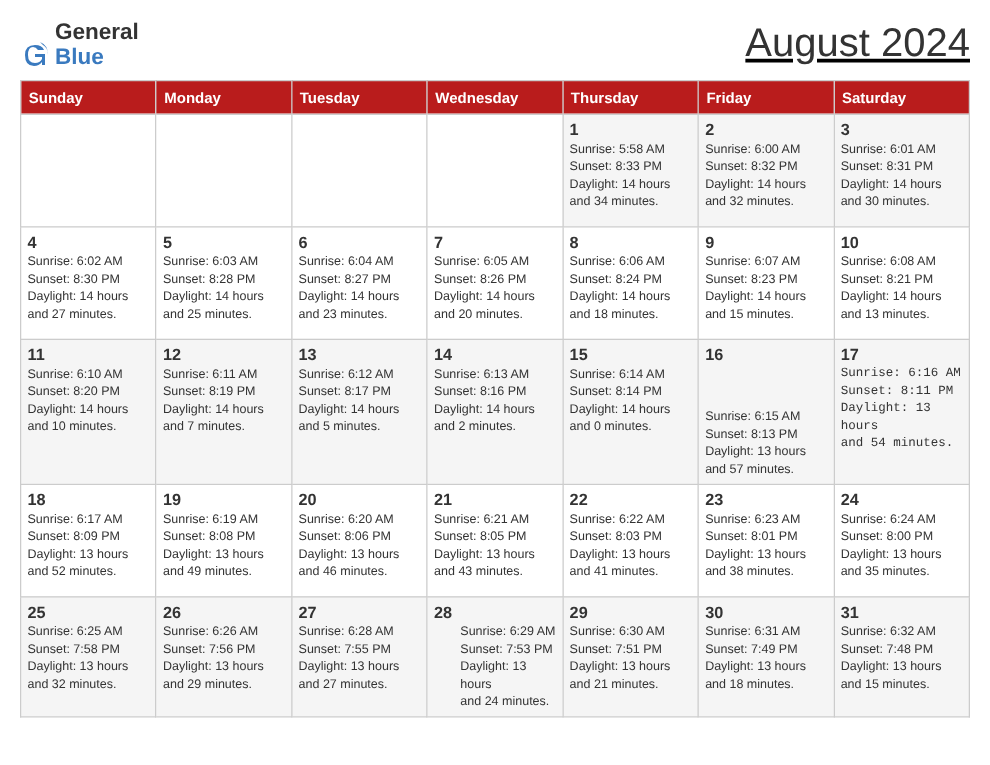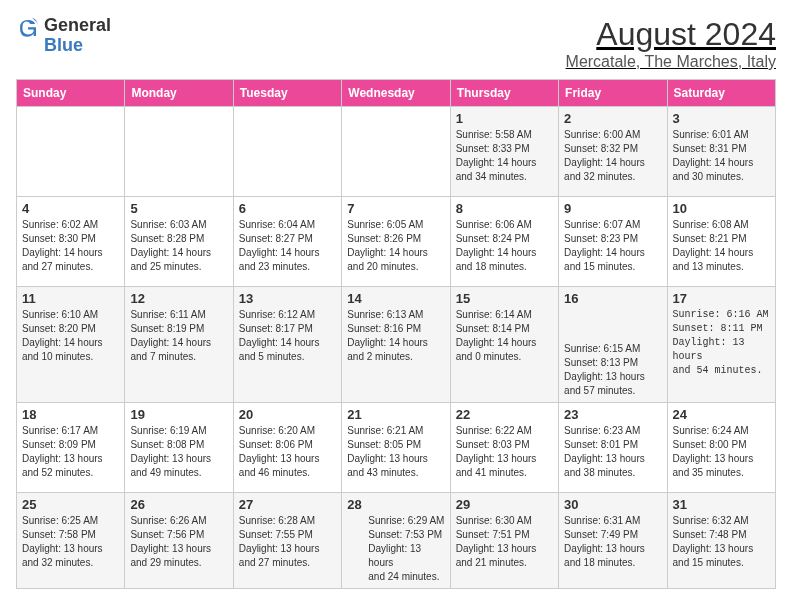--- a/index.html
+++ b/index.html
@@ -11,21 +11,21 @@
       padding: 16px;
     }
     .header {
       display: flex;
       justify-content: space-between;
       align-items: flex-start;
       margin-bottom: 8px;
     }
     .logo {
       display: flex;
-      align-items: flex-start;
+      align-items: flex-end;
       gap: 4px;
     }
     .logo-text {
       font-size: 18px;
       font-weight: bold;
       color: #333;
       line-height: 1.1;
     }
     .logo-icon {
       width: 24px;
@@ -43,21 +43,21 @@
     .subtitle {
       font-size: 16px;
       color: #555;
     }
     table {
       width: 100%;
       border-collapse: collapse;
       table-layout: fixed;
     }
     thead tr th {
-      background-color: #ec4899;
+      background-color: #b91c1c;
       color: #fff;
       font-size: 12px;
       font-weight: bold;
       text-align: left;
       padding: 6px 6px;
       border: 1px solid #ccc;
     }
     tbody tr td {
       vertical-align: top;
       border: 1px solid #ccc;
@@ -95,21 +95,20 @@
       <path d="M5,15 Q5,5 15,5 Q22,5 24,10 L18,10 Q16,7 13,7 Q8,7 8,15 Q8,23 15,23 Q20,23 22,19 L22,17 L15,17 L15,14 L25,14 L25,25 L22,25 L22,22 Q19,26 14,26 Q5,26 5,15 Z" fill="#3a7abf"></path>
       <path d="M20,2 Q28,5 28,15 Q28,8 23,5 Z" fill="#3a7abf"></path>
     </svg>
     <div class="logo-text">
       <div>General</div>
       <div style="color:#3a7abf">Blue</div>
     </div>
   </div>
   <div class="title-block">
     <div class="main-title">August 2024</div>
-    <div class="subtitle">Mercatale, The Marches, Italy</div>
   </div>
 </div>
 
 <table>
   <thead>
     <tr>
     <th>Sunday</th>
         <th>Monday</th>
         <th>Tuesday</th>
         <th>Wednesday</th>

